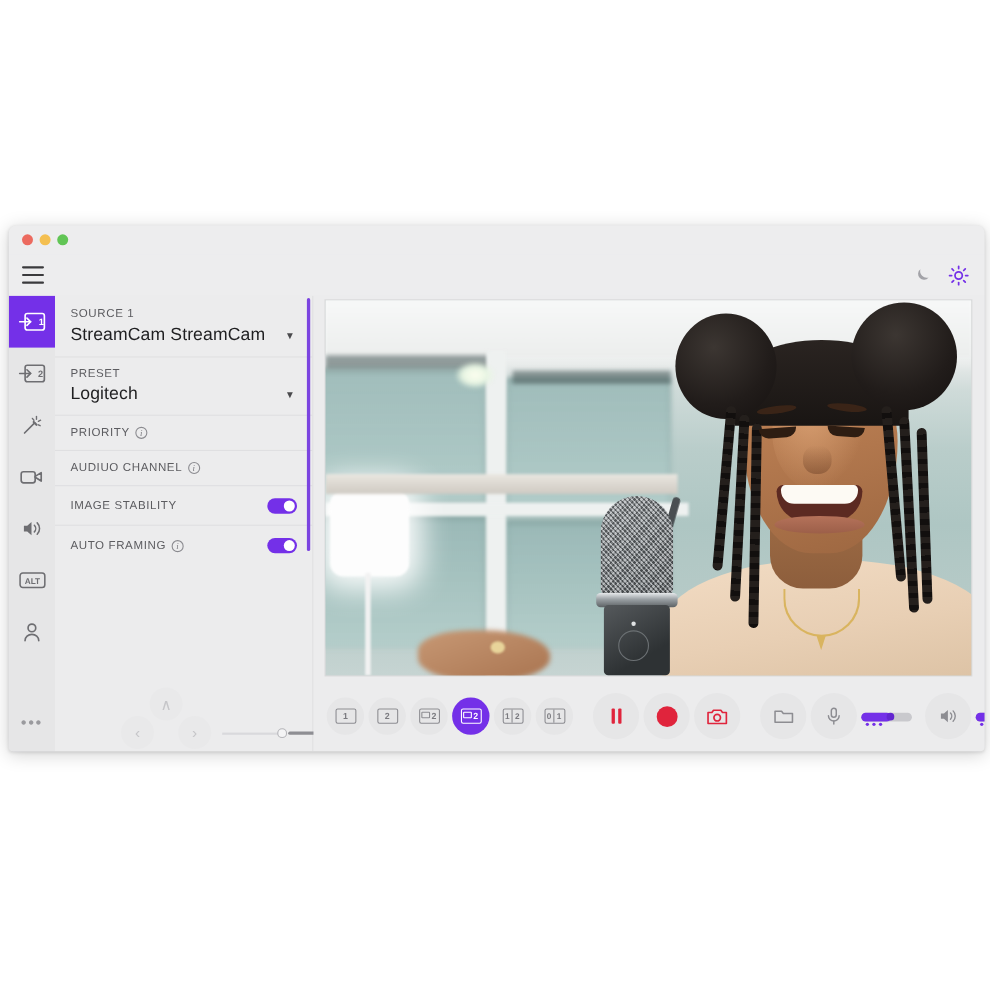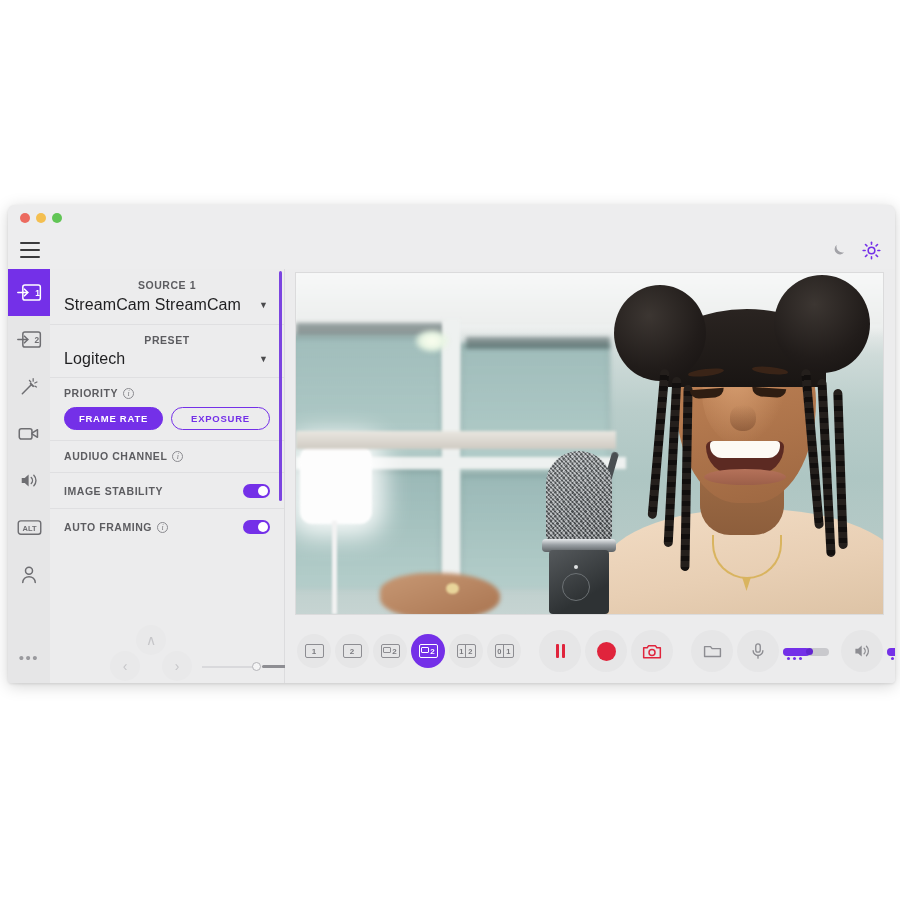--- a/index.html
+++ b/index.html
@@ -73,21 +73,21 @@
   
   #panel {
     width: 235px; flex: none; position: relative;
     background: #ececed;
     border-right: 1px solid #dcdcde;
   }
   #panel-scroll { position: absolute; inset: 0; }
   .prow { padding: 0 14px; border-bottom: 1px solid #dfdfe1; }
   .plabel {
     font-size: 10.5px; letter-spacing: .55px; color: #5c5c60;
-    text-transform: uppercase; font-weight: 700; text-align: center;
+    text-transform: uppercase; font-weight: 400;
   }
   .pvalue {
     font-size: 16px; color: #1f1f21; font-weight: 400; letter-spacing: .1px;
   }
   .sel-row { display: flex; align-items: center; justify-content: space-between; }
   .caret { color: #4a4a4d; font-size: 9px; line-height: 1; padding-right: 2px; }
   .row-inline { display: flex; align-items: center; gap: 5px; }
   .info-i {
     width: 11px; height: 11px; border-radius: 50%;
     border: 1px solid #8b8b90; color: #7a7a7f;
@@ -389,24 +389,20 @@
             <span class="pvalue">Logitech</span>
             <span class="caret">▼</span>
           </div>
         </div>
 
         <div class="prow" style="padding-top:9px;padding-bottom:10px;">
           <div class="row-inline">
             <span class="plabel">PRIORITY</span>
             <span class="info-i">i</span>
           </div>
-          <div class="pill-row" style="margin-top:8px;">
-            <div class="pill on">FRAME RATE</div>
-            <div class="pill off">EXPOSURE</div>
-          </div>
         </div>
 
 
         <div class="prow" style="padding-top:9px;padding-bottom:10px;">
           <div class="row-inline">
             <span class="plabel">AUDIUO CHANNEL</span>
             <span class="info-i">i</span>
           </div>
         </div>
 

